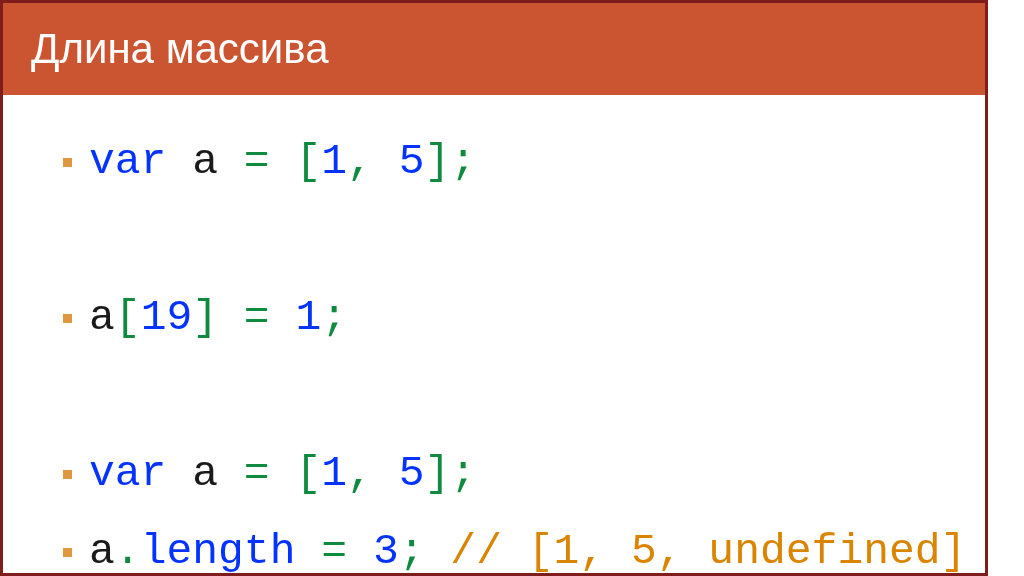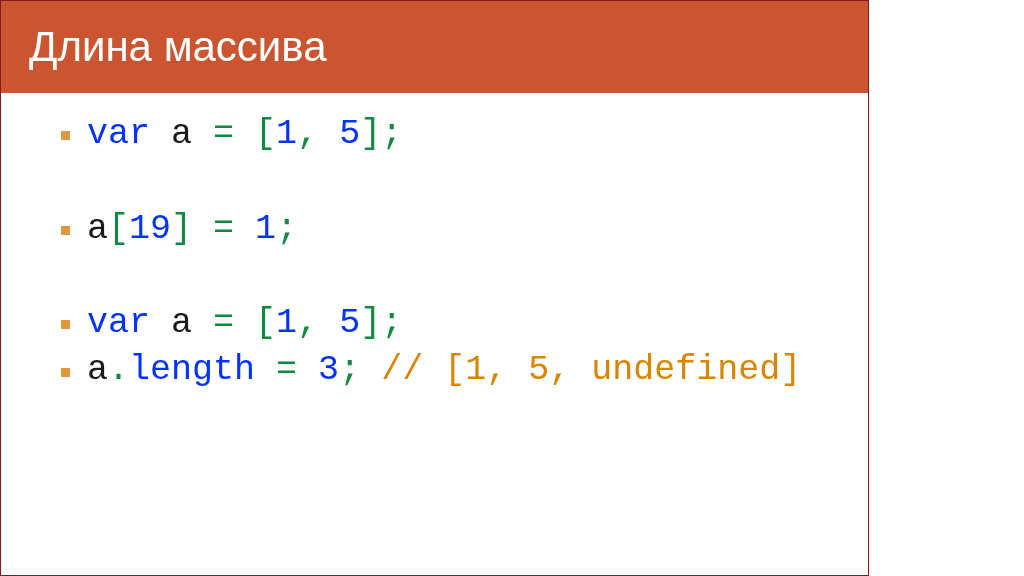--- a/index.html
+++ b/index.html
@@ -5,24 +5,24 @@
   html, body {
     margin: 0;
     padding: 0;
     width: 1024px;
     height: 576px;
     background: #ffffff;
     font-family: "Segoe UI", Arial, sans-serif;
     overflow: hidden;
   }
   .slide {
-    width: 869px;
+    width: 988px;
     height: 576px;
     box-sizing: border-box;
-    border: 1px solid #7f1d1d;
+    border: 3px solid #7f1d1d;
     position: relative;
   }
   .title-bar {
     background: #c94a2f;
     background: #cb5531;
     color: #ffffff;
     padding: 22px 28px 22px 28px;
     font-size: 42px;
     font-weight: 400;
   }
@@ -31,24 +31,25 @@
   }
   ul.code-list {
     list-style: none;
     margin: 0;
     padding: 0;
   }
   ul.code-list li {
     position: relative;
     padding-left: 26px;
     font-family: Consolas, "Courier New", monospace;
-    font-size: 35px;
+    font-size: 43px;
     line-height: 1.35;
     white-space: pre;
     color: #222222;
+    margin-top: 20px;
   }
   ul.code-list li::before {
     content: "";
     position: absolute;
     left: 0;
     top: 0.58em;
     width: 9px;
     height: 9px;
     background: #e39a3c;
     background: #df9740;

